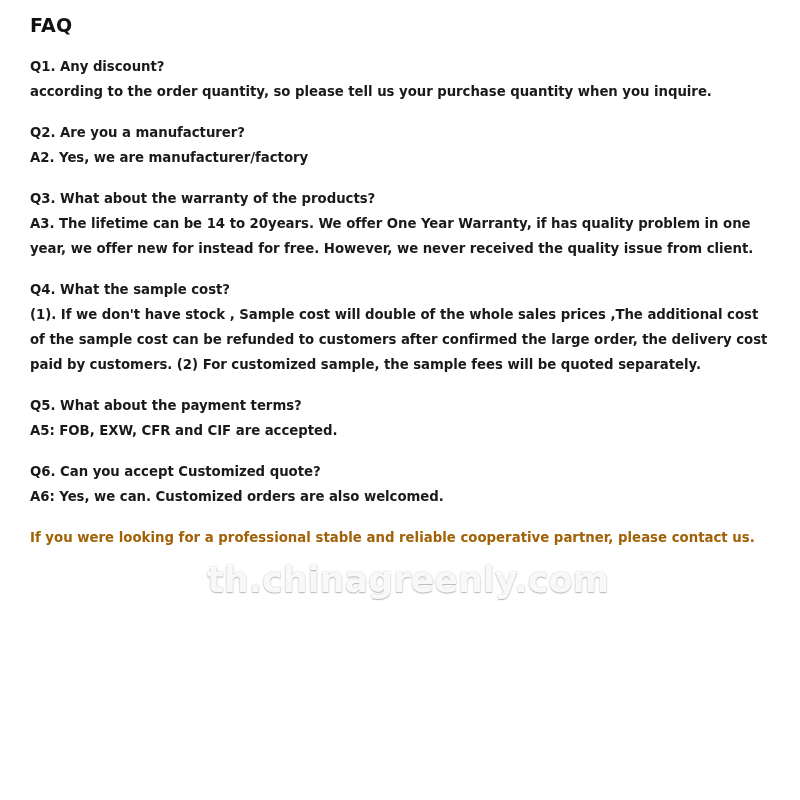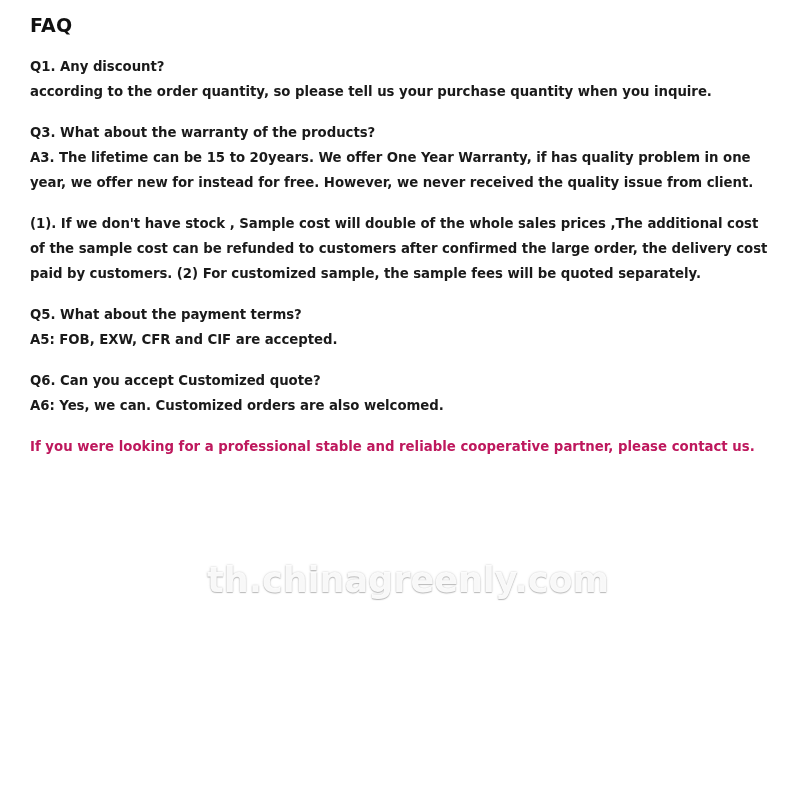--- a/index.html
+++ b/index.html
@@ -36,21 +36,21 @@
     font-size: 13.3px;
     font-weight: bold;
     line-height: 25px;
     color: #1a1a1a;
     letter-spacing: -0.05px;
   }
   .closing {
     font-size: 13.3px;
     font-weight: bold;
     line-height: 25px;
-    color: #be185d;
+    color: #a16207;
     margin-top: 12px;
   }
   .watermark {
     position: absolute;
     left: 0;
     right: 0;
     bottom: 24px;
     text-align: center;
     font-size: 35px;
     font-weight: bold;
@@ -71,28 +71,33 @@
 
   <h1 class="faq-title">FAQ</h1>
 
   <div>
 
     <div class="qa-block">
       <div class="line">Q1. Any discount?</div>
       <div class="line">according to the order quantity, so please tell us your purchase quantity when you inquire.</div>
     </div>
 
+    <div class="qa-block">
+      <div class="line">Q2. Are you a manufacturer?</div>
+      <div class="line">A2. Yes, we are manufacturer/factory</div>
+    </div>
 
     <div class="qa-block">
       <div class="line">Q3. What about the warranty of the products?</div>
-      <div class="line">A3. The lifetime can be 15 to 20years. We offer One Year Warranty, if has quality problem in one</div>
+      <div class="line">A3. The lifetime can be 14 to 20years. We offer One Year Warranty, if has quality problem in one</div>
       <div class="line">year, we offer new for instead for free. However, we never received the quality issue from client.</div>
     </div>
 
     <div class="qa-block">
+      <div class="line">Q4. What the sample cost?</div>
       <div class="line">(1). If we don't have stock , Sample cost will double of the whole sales prices ,The additional cost</div>
       <div class="line">of the sample cost can be refunded to customers after confirmed the large order, the delivery cost</div>
       <div class="line">paid by customers. (2) For customized sample, the sample fees will be quoted separately.</div>
     </div>
 
     <div class="qa-block">
       <div class="line">Q5. What about the payment terms?</div>
       <div class="line">A5: FOB, EXW, CFR and CIF are accepted.</div>
     </div>
 

